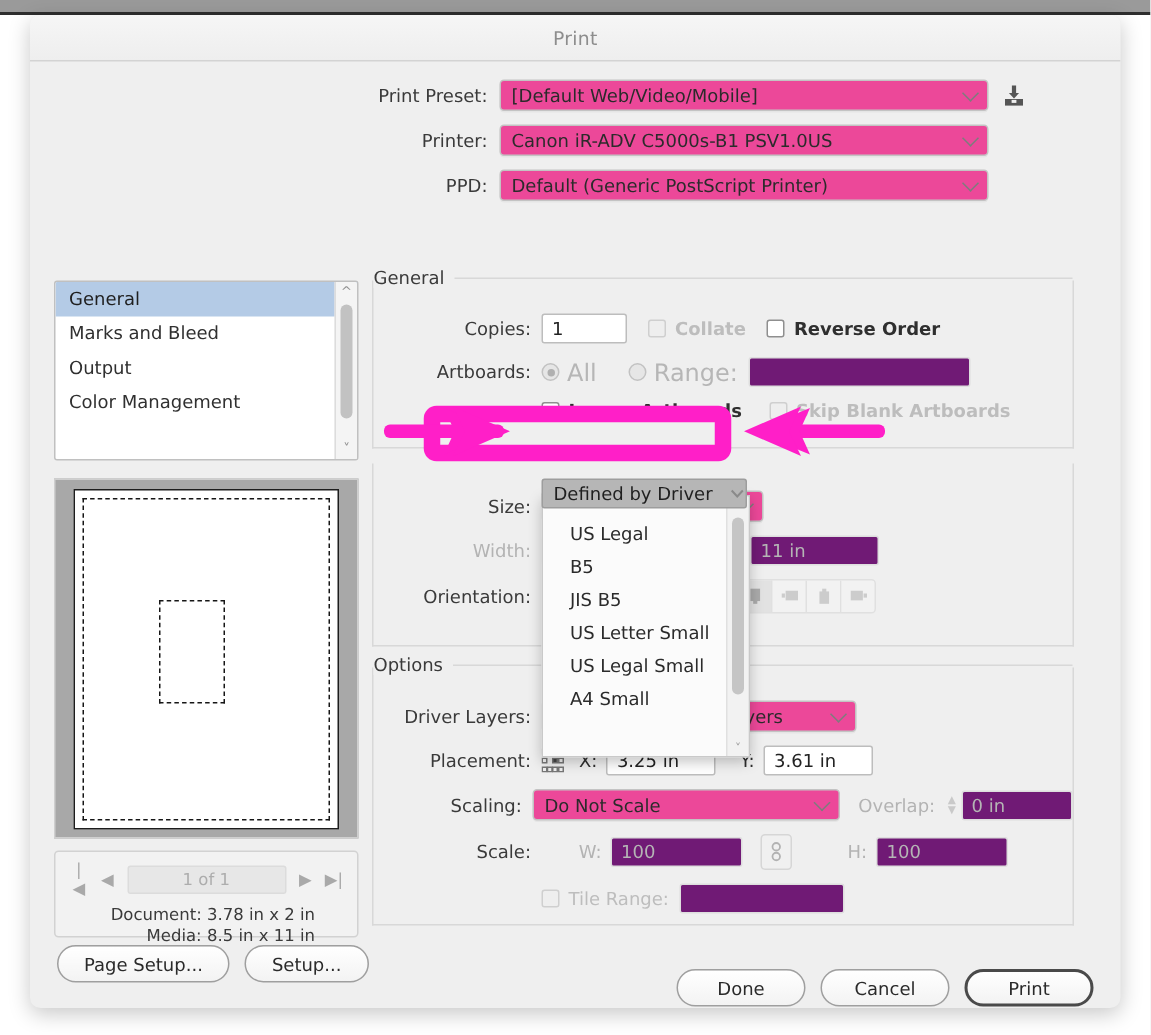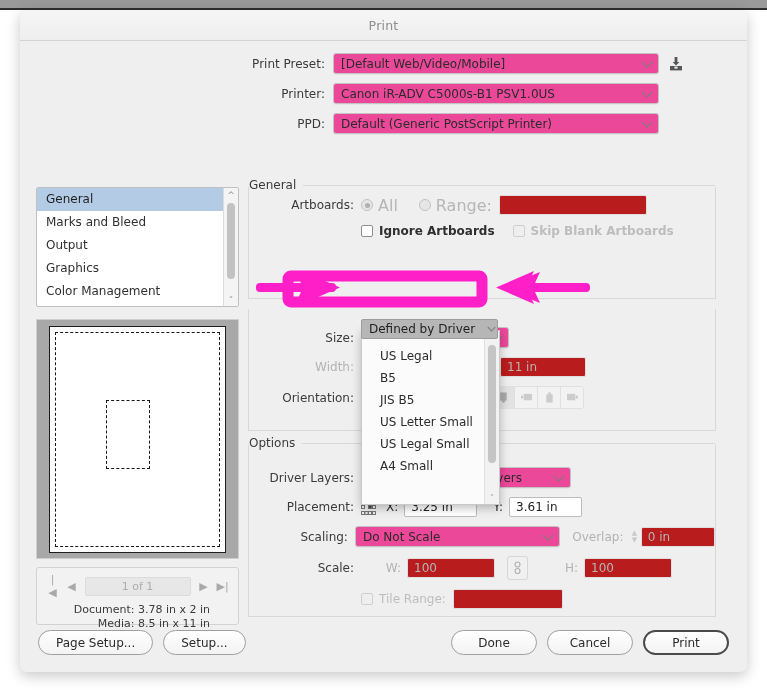--- a/index.html
+++ b/index.html
@@ -85,21 +85,21 @@
   .fieldset{position:relative;border:1px solid #d8d8d8;border-top:none;padding:8px 0 8px 0;}
   .legend{position:absolute;top:-9px;left:0;display:flex;width:100%;align-items:center;}
   .legend .txt{font-size:12px;color:#3a3a3a;padding-right:7px;background:#efefef;}
   .legend .line{flex:1;height:1px;background:#d8d8d8;}
 
   .frow{display:flex;align-items:center;margin-bottom:9px;}
   .flbl{width:105px;text-align:right;padding-right:7px;font-size:12px;color:#3a3a3a;}
   .flbl.dim{color:#b3b3b3;}
   .txtfield{height:20px;background:#fff;border:1px solid #bdbdbd;border-radius:2px;
     display:flex;align-items:center;padding:0 6px;font-size:12px;color:#222;box-sizing:border-box;}
-  .txtfield.dim{background:#b91c1c;border-color:#dedede;color:#b5b5b5;}
+  .txtfield.dim{background:#701a75;border-color:#dedede;color:#b5b5b5;}
 
   .cb{width:12px;height:12px;border:1px solid #8f8f8f;background:#fff;border-radius:2px;display:inline-block;box-sizing:border-box;}
   .cb.dim{border-color:#cfcfcf;background:#eeeeee;}
   .cbtxt{font-size:12px;color:#2f2f2f;margin-left:6px;font-weight:bold;}
   .cbtxt.dim{color:#bdbdbd;font-weight:bold;}
   .cbwrap{display:flex;align-items:center;}
 
   .radio{width:12px;height:12px;border-radius:50%;border:1px solid #c2c2c2;background:#e6e6e6;display:inline-block;box-sizing:border-box;position:relative;}
   .radio.on:after{content:"";position:absolute;left:2.5px;top:2.5px;width:5px;height:5px;border-radius:50%;background:#b0b0b0;}
   .rtxt{font-size:16px;color:#b6b6b6;margin-left:5px;}
@@ -194,21 +194,20 @@
         </div>
       </div>
     </div>
 
     <div id="leftcol">
 
       <div id="navlist">
         <div class="navitem sel">General</div>
         <div class="navitem">Marks and Bleed</div>
         <div class="navitem">Output</div>
-        <div class="navitem">Graphics</div>
         <div class="navitem">Color Management</div>
         <div id="navscroll">
           <div class="arrU">^</div>
           <div class="thumb"></div>
           <div class="arrD" style="position:absolute;bottom:0;width:14px;">˅</div>
         </div>
       </div>
 
       <div id="preview">
         <div id="page">
@@ -231,20 +230,32 @@
     </div>
 
     <div id="rightpanel">
 
       <div class="fieldset" style="height:95px;">
         <div class="legend">
           <span class="txt">General</span>
           <span class="line"></span>
         </div>
 
+        <div class="frow" style="margin-top:14px;">
+          <div class="flbl">Copies:</div>
+          <div class="txtfield" style="width:57px;">1</div>
+          <div class="cbwrap" style="margin-left:14px;">
+            <span class="cb dim"></span>
+            <span class="cbtxt dim">Collate</span>
+          </div>
+          <div class="cbwrap" style="margin-left:14px;">
+            <span class="cb"></span>
+            <span class="cbtxt">Reverse Order</span>
+          </div>
+        </div>
 
         <div class="frow">
           <div class="flbl">Artboards:</div>
           <div class="cbwrap">
             <span class="radio on"></span>
             <span class="rtxt">All</span>
           </div>
           <div class="cbwrap" style="margin-left:21px;">
             <span class="radio"></span>
             <span class="rtxt">Range:</span>
@@ -410,21 +421,21 @@
       <svg width="9" height="7" viewBox="0 0 9 7">
           <polyline points="0.8,1 4.5,5 8.2,1" fill="none" stroke="#8a8a8a" stroke-width="1.3"></polyline>
         </svg>
     </div>
 
     <div id="footer">
       <div style="position:absolute;left:18px;bottom:18px;display:flex;gap:10px;">
         <div class="btn">Page Setup...</div>
         <div class="btn">Setup...</div>
       </div>
-      <div style="position:absolute;right:18px;bottom:18px;display:flex;gap:10px;">
+      <div style="position:absolute;right:18px;bottom:2px;display:flex;gap:10px;">
         <div class="btn" style="width:86px;padding:0;">Done</div>
         <div class="btn" style="width:86px;padding:0;">Cancel</div>
         <div class="btn strong" style="width:86px;padding:0;">Print</div>
       </div>
     </div>
 
   </div>
 </div>
 
 <svg id="ink" viewBox="0 0 767 690">

